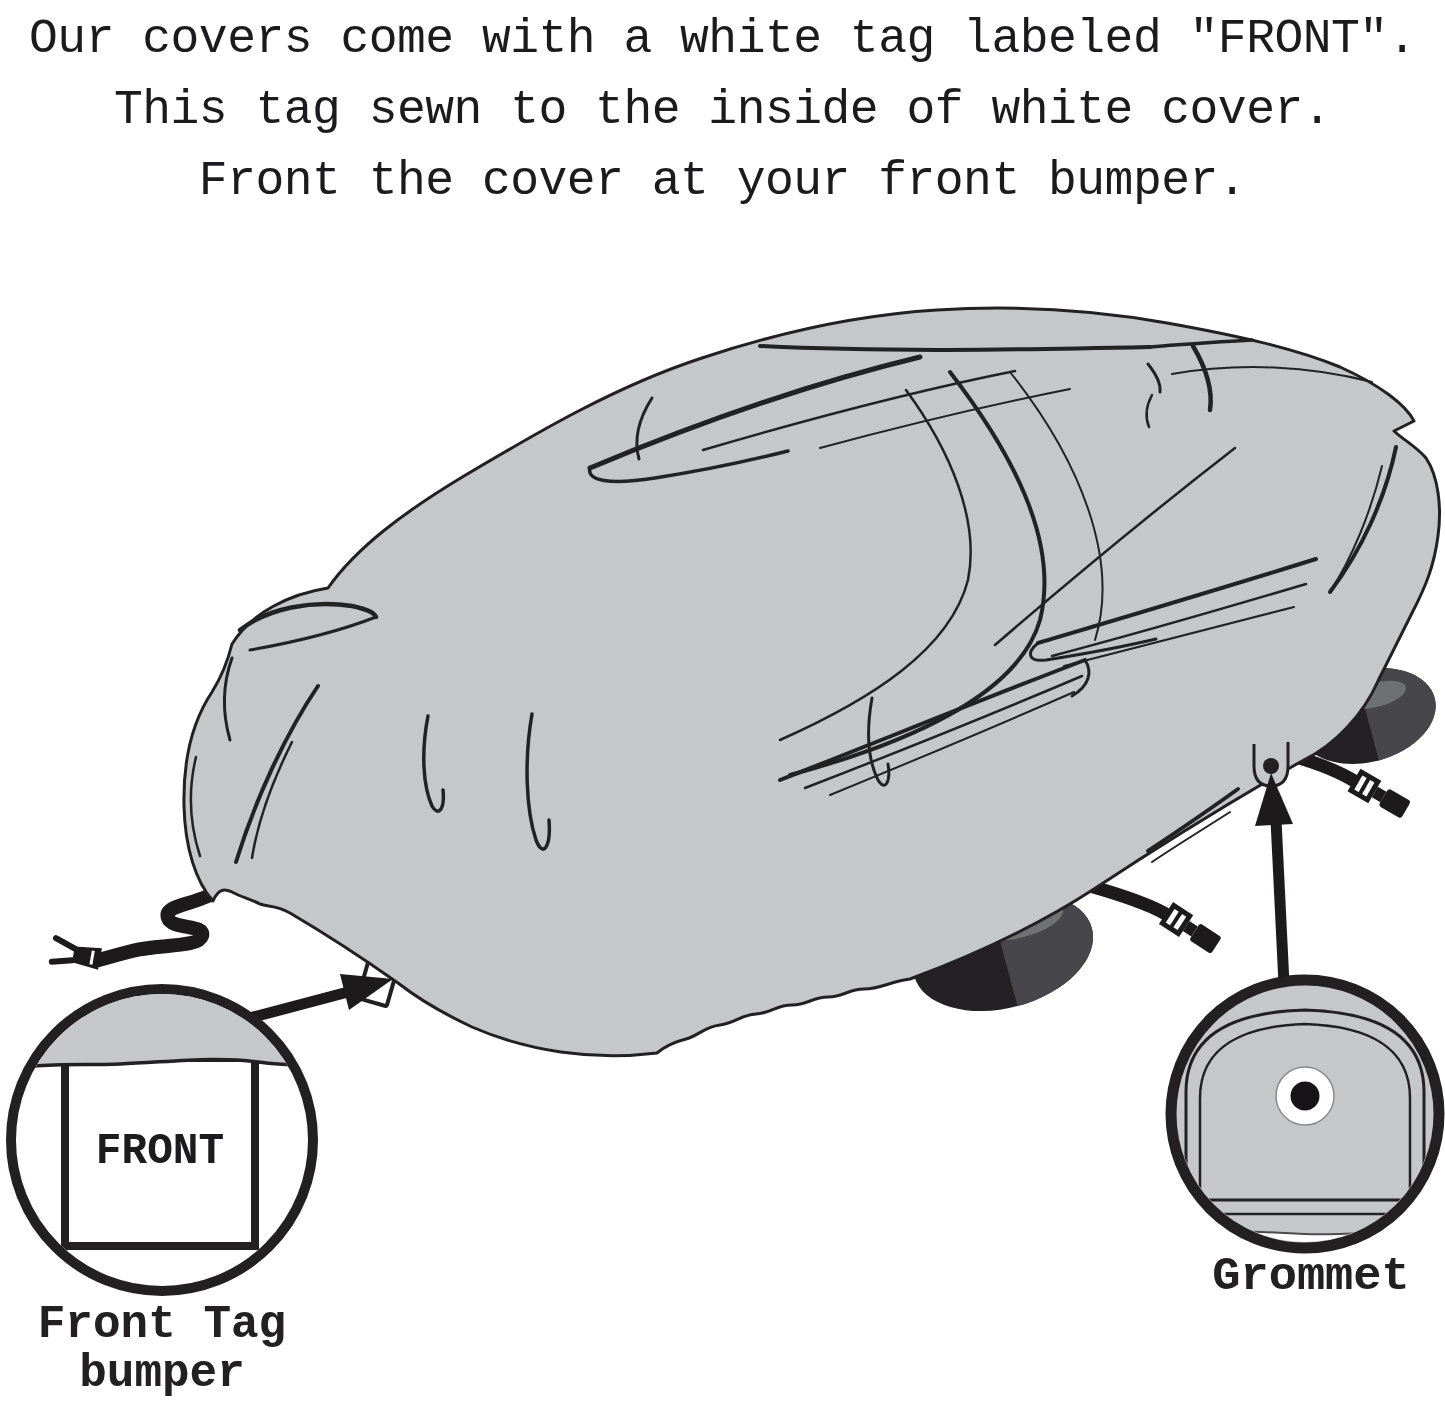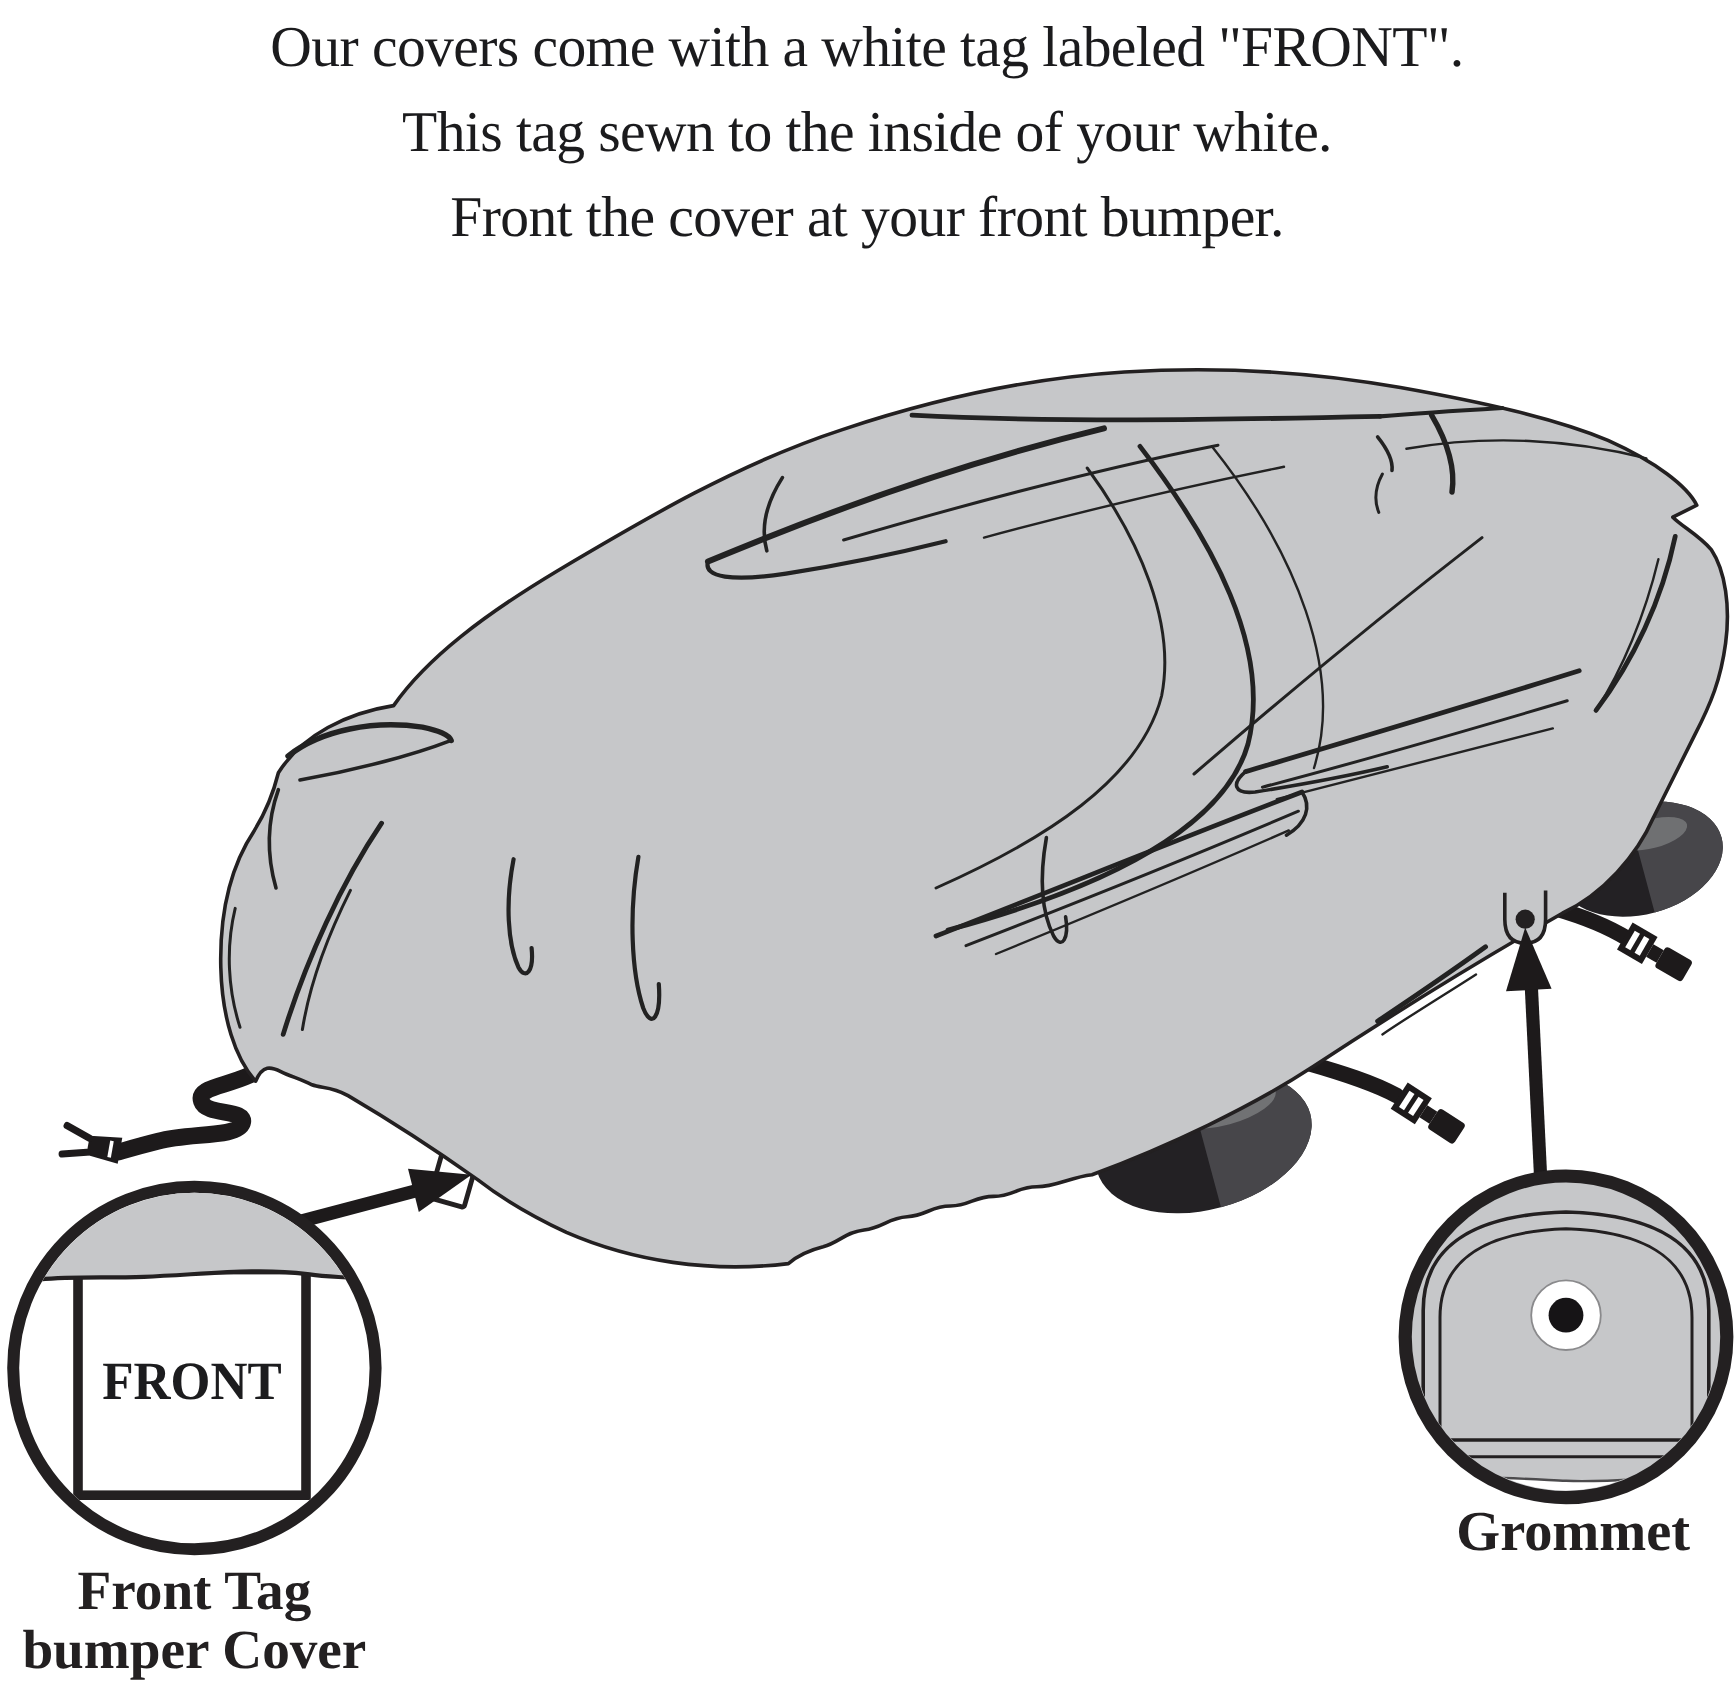--- a/index.html
+++ b/index.html
@@ -1,17 +1,17 @@
 <!DOCTYPE html>
 <html><head>
 <meta charset="utf-8">
 <style>
   html,body{margin:0;padding:0;background:#ffffff;}
   #stage{position:relative;width:1445px;height:1401px;background:#ffffff;overflow:hidden;
-         font-family:Liberation Serif, serif;}
+         font-family:Liberation Mono, monospace;}
   #stage svg{position:absolute;left:0;top:0;}
   .overlay{position:absolute;color:#1b1b1d;}
   .hdr{left:0;top:4px;width:1445px;text-align:center;font-size:48px;line-height:71px;
        color:#1b1b1d;letter-spacing:-0.5px;}
   .tagtext{left:66px;top:1058px;width:188px;height:186px;display:flex;align-items:center;
        justify-content:center;font-size:45px;font-weight:700;color:#1c1c1e;letter-spacing:0px;
        transform:scaleX(.95);transform-origin:center;}
   .cap-front{left:0px;top:1301px;width:324px;text-align:center;font-size:46px;font-weight:700;
        line-height:49px;color:#232021;}
   .cap-grommet{left:1168px;top:1250px;width:286px;text-align:center;font-size:47px;font-weight:700;
@@ -193,21 +193,21 @@
       <path d="M1163,1238 C1215,1228 1262,1232 1305,1234 C1350,1236 1395,1228 1447,1232 L1447,1262 L1163,1262 Z" fill="#ffffff" stroke="none"></path>
       <path d="M1163,1238 C1215,1228 1262,1232 1305,1234 C1350,1236 1395,1228 1447,1232" stroke="#4c4b4d" stroke-width="2"></path>
     </g>
     <circle cx="1305" cy="1096" r="29" fill="#ffffff" stroke="#8a8a8c" stroke-width="1.5"></circle>
     <circle cx="1305" cy="1096" r="14.5" fill="#161416"></circle>
   </g>
 </svg>
 
 <div class="overlay hdr">
   <div>Our covers come with a white tag labeled "FRONT".</div>
-  <div>This tag sewn to the inside of your white.</div>
+  <div>This tag sewn to the inside of white cover.</div>
   <div>Front the cover at your front bumper.</div>
 </div>
 
 <div class="overlay tagtext">FRONT</div>
 
 <div class="overlay cap-front">
   <div>Front Tag</div>
   <div>bumper Cover</div>
 </div>
 

